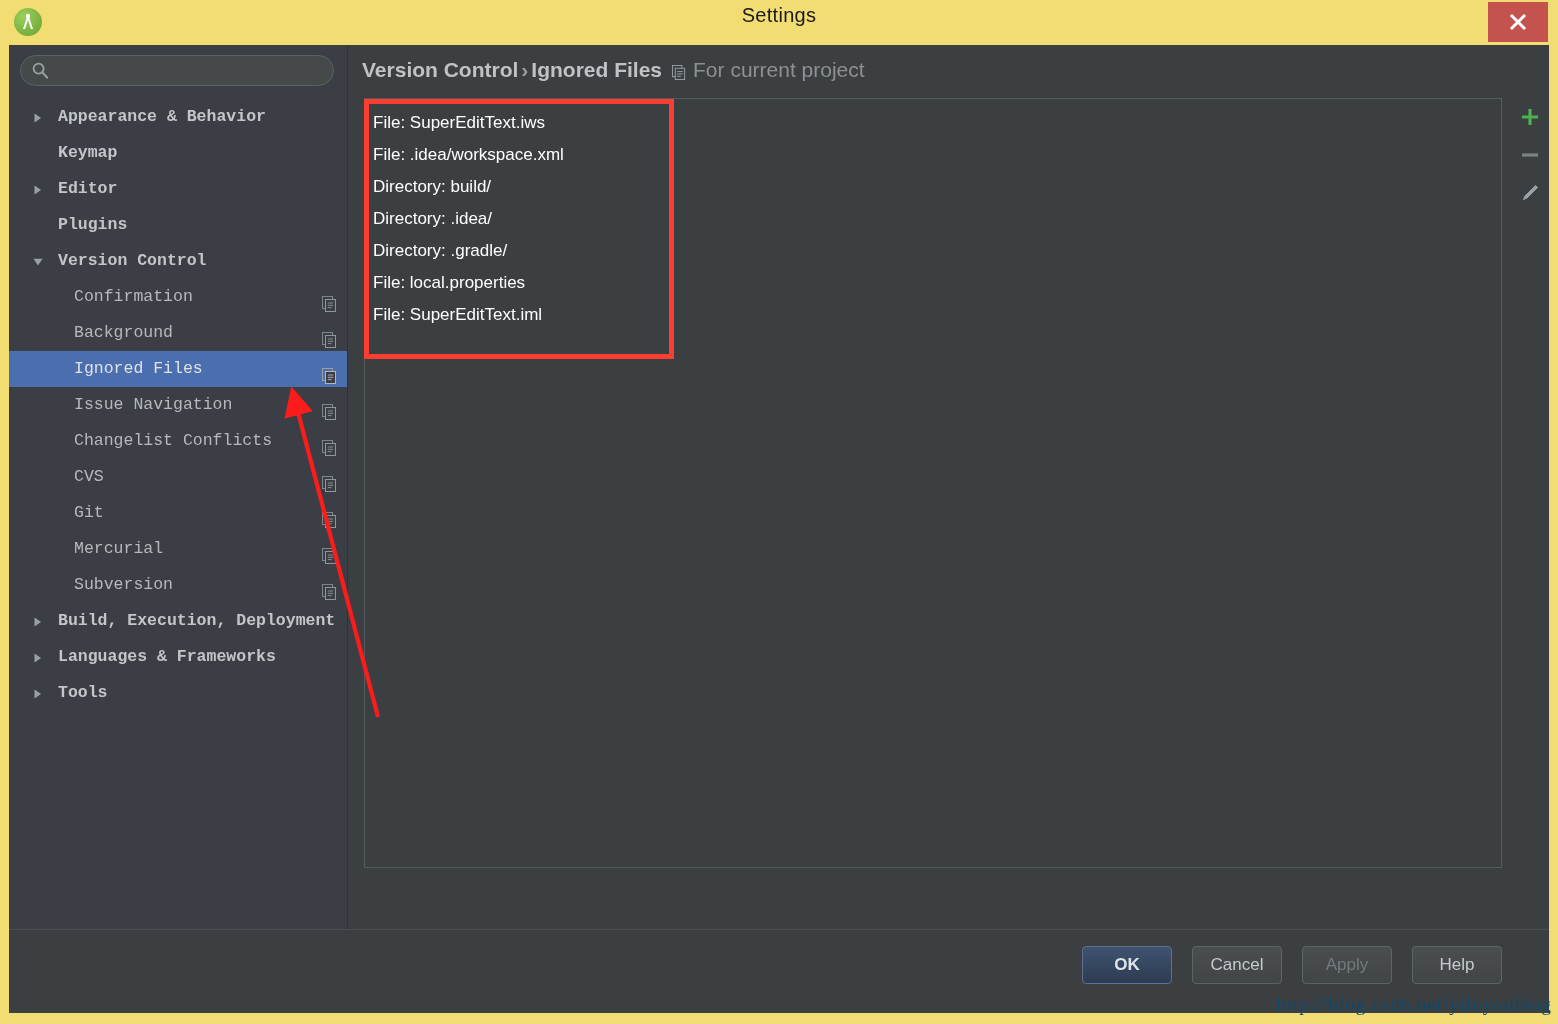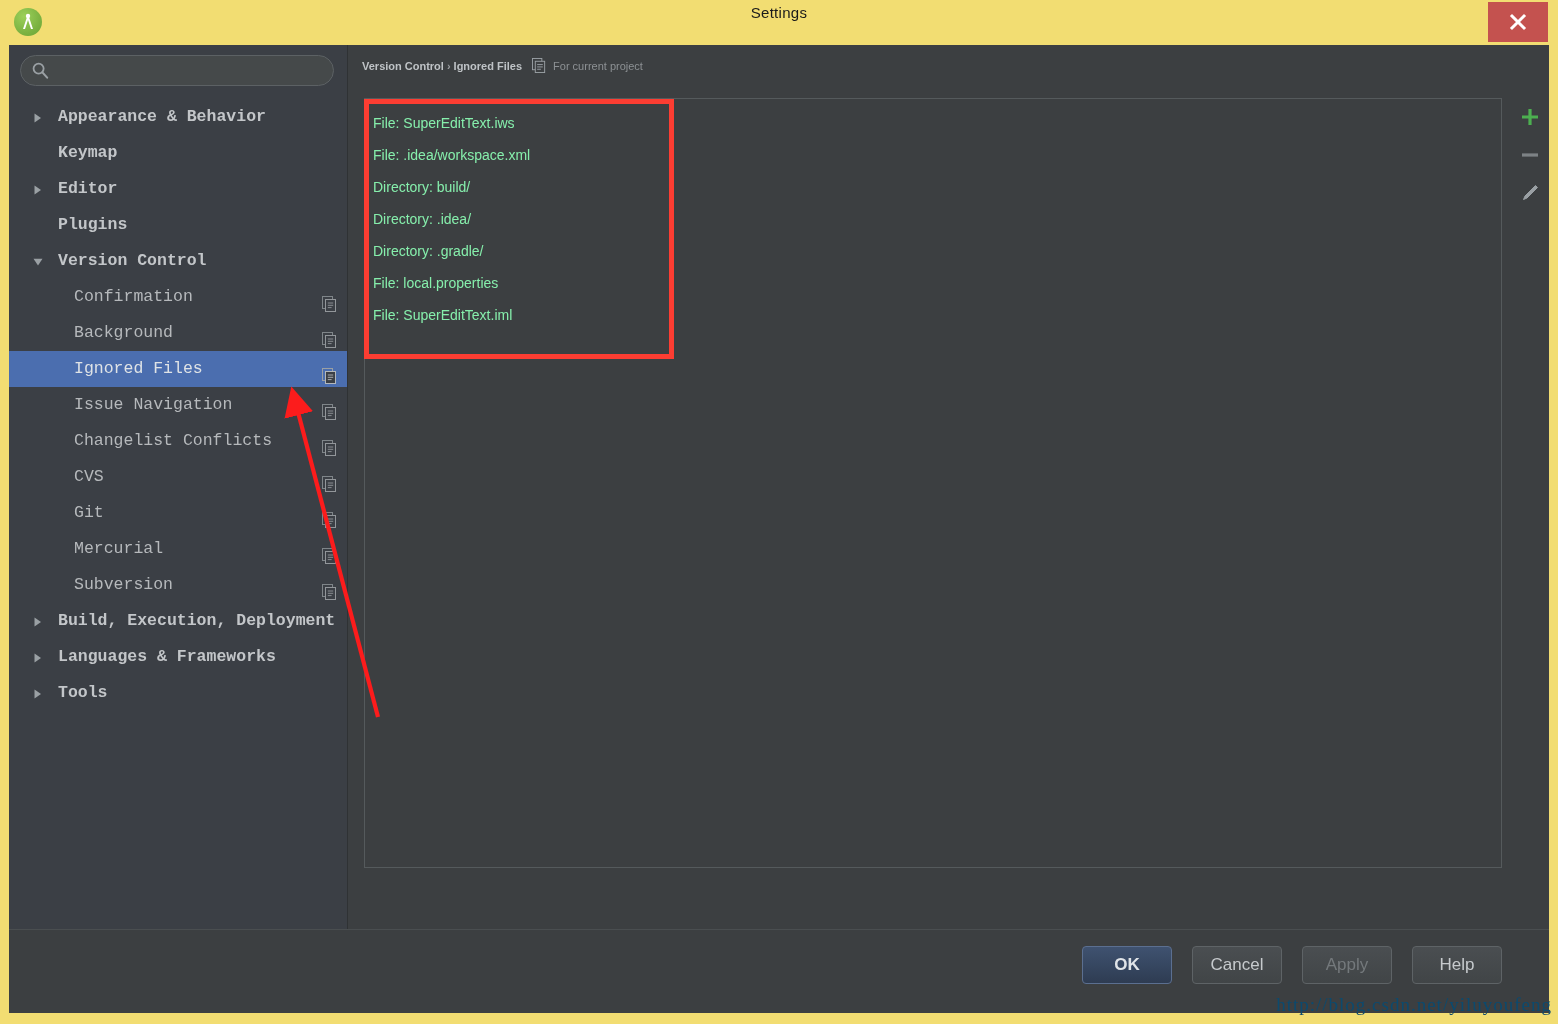--- a/index.html
+++ b/index.html
@@ -15,21 +15,21 @@
   
   .frame{position:absolute;inset:0;background:#f2dd72;}
 
   
   .titlebar{position:absolute;left:0;top:0;width:1558px;height:45px;}
   .app-icon{position:absolute;left:12px;top:6px;width:32px;height:32px;}
   .app-icon .disc{position:absolute;left:2px;top:2px;width:28px;height:28px;border-radius:50%;
     background:radial-gradient(circle at 35% 30%,#9cd05a 0%,#7cb342 60%,#6aa332 100%);}
   .app-icon .compass{position:absolute;left:0;top:0;width:32px;height:32px;}
   .win-title{position:absolute;left:0;top:4px;width:1558px;text-align:center;
-    font-size:15px;color:#1a1a1a;letter-spacing:.3px;}
+    font-size:20px;color:#1a1a1a;letter-spacing:.3px;}
   .close-btn{position:absolute;right:10px;top:2px;width:60px;height:40px;background:#c4524f;
     display:flex;align-items:center;justify-content:center;cursor:pointer;}
   .close-btn svg{display:block;}
 
   
   .dialog{position:absolute;left:9px;top:45px;width:1540px;height:968px;background:#3c3f41;}
 
   
   .sidebar{position:absolute;left:0;top:0;width:338px;height:885px;
     background:#3b3f45;border-right:1px solid #2f3234;overflow:hidden;}
@@ -48,30 +48,30 @@
   .node .lbl{position:absolute;top:0;font-size:16.5px;color:#bbbbbb;font-family:Liberation Mono, monospace;}
   .node.top .lbl{left:49px;font-weight:bold;color:#c3c6c9;}
   .node.sub .lbl{left:65px;font-weight:normal;color:#b6b9bc;}
   .node.sel{background:#4b6eaf;}
   .node.sel .lbl{color:#dfe3e6;}
   .scope-ico{position:absolute;right:9px;top:10px;width:16px;height:16px;opacity:.72;}
   .node.sel .scope-ico{opacity:1;}
 
   
   .content{position:absolute;left:339px;top:0;right:0;height:885px;}
-  .breadcrumb{position:absolute;left:14px;top:13px;font-size:11px;color:#a6aaad;white-space:nowrap;}
+  .breadcrumb{position:absolute;left:14px;top:13px;font-size:21px;color:#a6aaad;white-space:nowrap;}
   .breadcrumb .b{font-weight:bold;color:#bfc3c6;}
   .breadcrumb .sep{color:#9a9ea1;margin:0 3px;font-weight:bold;}
   .breadcrumb .scope{display:inline-block;vertical-align:-3px;margin:0 6px 0 10px;}
   .breadcrumb .dim{color:#8d9194;}
 
   .listpanel{position:absolute;left:16px;top:53px;width:1136px;height:768px;
     background:#3c3f41;border:1px solid #555a5c;}
   .list{position:absolute;left:0;top:0;right:0;bottom:0;padding:8px 0 0 8px;}
-  .row{height:32px;line-height:32px;font-size:14px;color:#86efac;white-space:nowrap;cursor:default;}
+  .row{height:32px;line-height:32px;font-size:17px;color:#ffffff;white-space:nowrap;cursor:default;}
 
   .toolstrip{position:absolute;left:1160px;top:53px;width:44px;height:768px;}
   .tool{width:44px;height:38px;display:flex;align-items:center;justify-content:center;cursor:pointer;}
 
   
   .redbox{position:absolute;left:364px;top:99px;width:300px;height:250px;
     border:5px solid #fc3d32;pointer-events:none;}
   .arrow-svg{position:absolute;left:260px;top:375px;width:140px;height:355px;pointer-events:none;}
 
   

